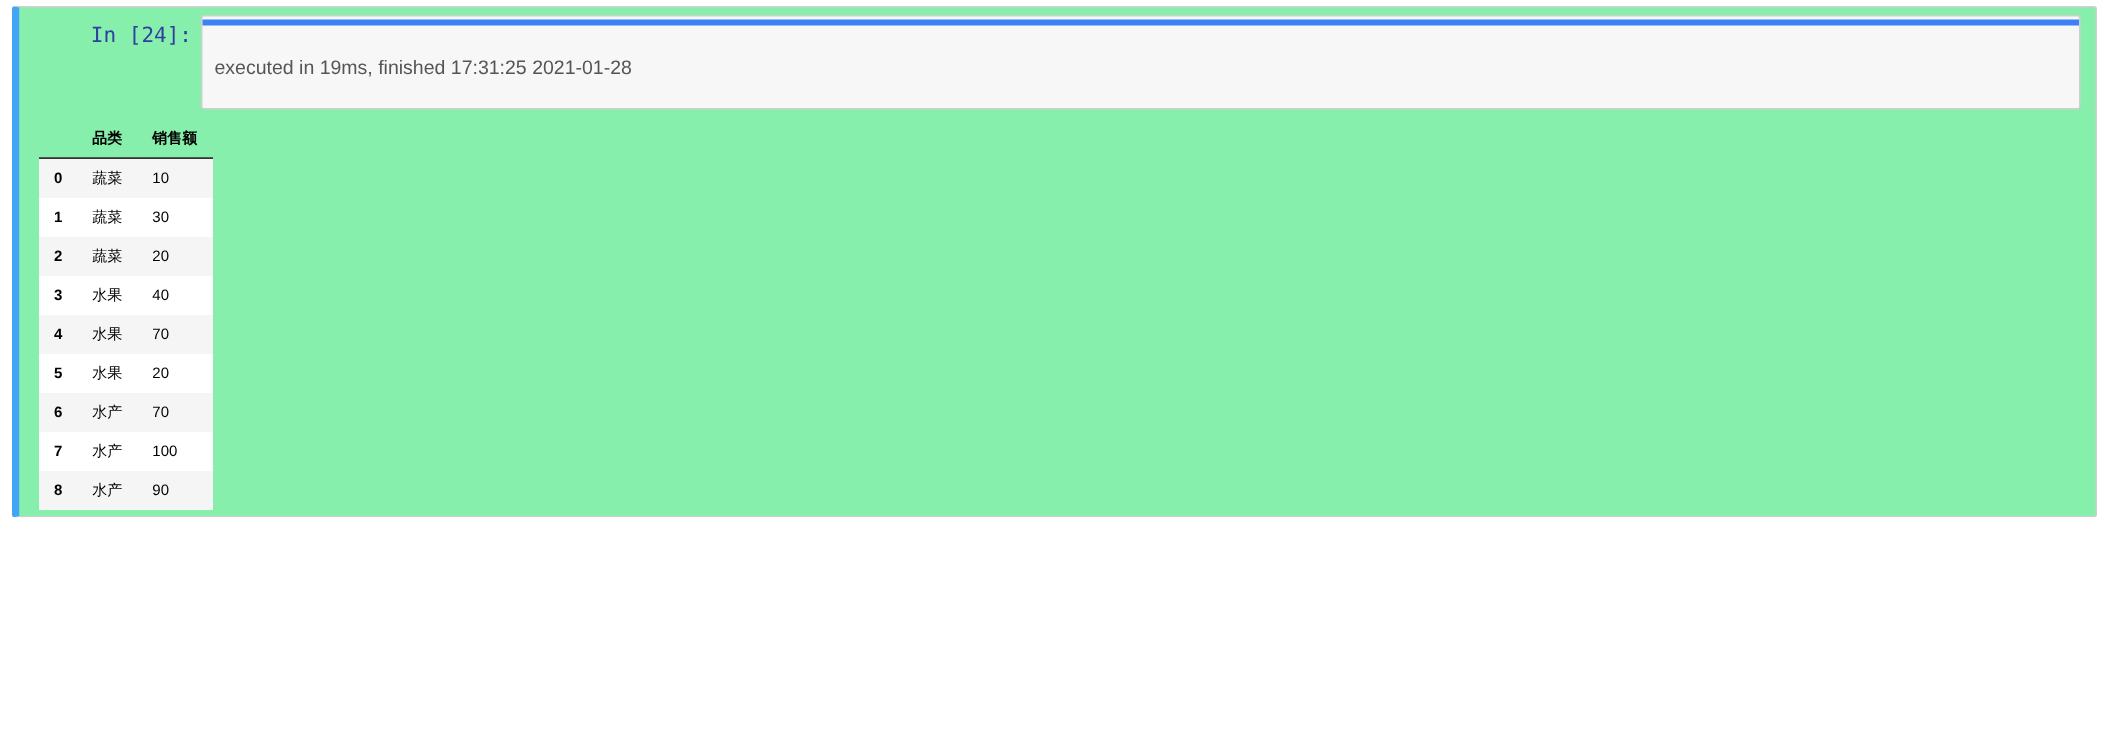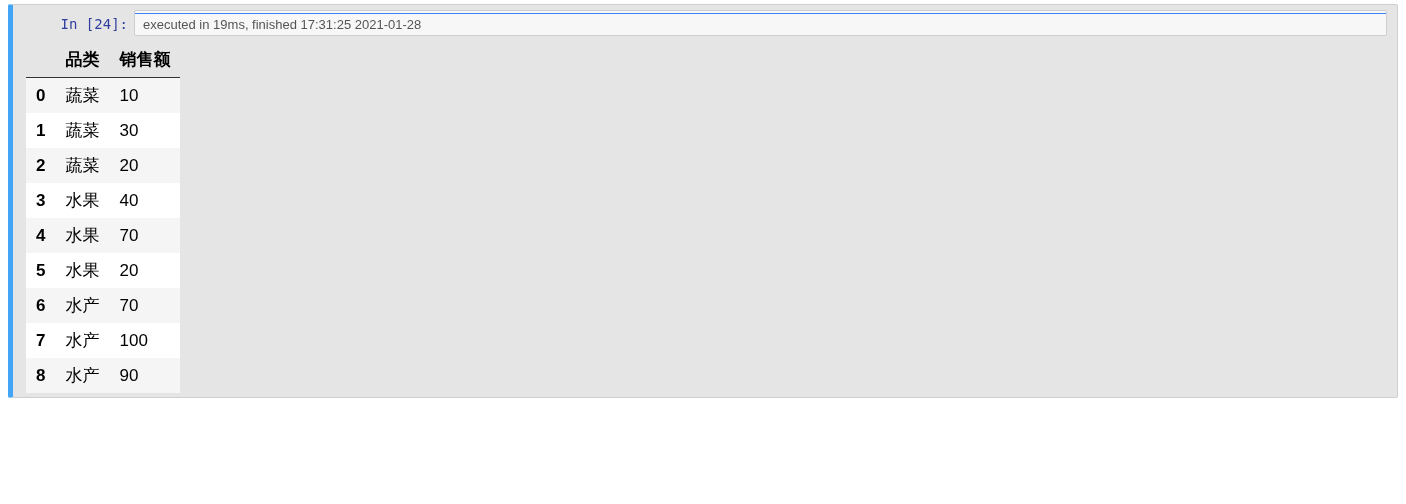--- a/index.html
+++ b/index.html
@@ -9,21 +9,21 @@
       font-size: 14px;
       background: #fff;
       color: #000;
     }
     .cell {
       border: 1px solid #cfcfcf;
       border-left: 5px solid #42A5F5;
       border-radius: 2px;
       margin: 4px 8px 8px 8px;
       padding: 0 0 4px 0;
-      background: #e5e5e5;
+      background: #86efac;
     }
     .input-area {
       display: flex;
       padding: 5px 5px 0 5px;
     }
     .prompt {
       width: 110px;
       min-width: 110px;
       text-align: right;
       padding: 6px 6px 0 0;
@@ -48,39 +48,39 @@
       font-family: Consolas, monospace;
       font-size: 14px;
       line-height: 1.35;
       white-space: pre;
     }
     .code-green { color: #008000; font-weight: bold; }
     .code-dark { color: #000; }
     .code-red { color: #BA2121; }
     .code-num { color: #008000; }
     .exec-time {
-      border-top: 1px solid #3b82f6;
+      border-top: 4px solid #3b82f6;
       margin: 2px 0 0 0;
-      padding: 3px 8px;
+      padding: 20px 8px;
       font-size: 13px;
       color: #555;
       font-family: "Helvetica Neue", Helvetica, Arial, sans-serif;
     }
     .output-area {
       display: flex;
       padding: 0 5px 0 5px;
     }
     .output-body {
       flex: 1;
       padding: 6px 8px 0 8px;
     }
     table.dataframe {
       border: none;
       border-collapse: collapse;
-      font-size: 17px;
+      font-size: 10px;
     }
     table.dataframe thead th {
       text-align: right;
       font-weight: bold;
       padding: 6px 10px;
       border-bottom: 1px solid #333;
     }
     table.dataframe tbody th {
       text-align: right;
       font-weight: bold;

